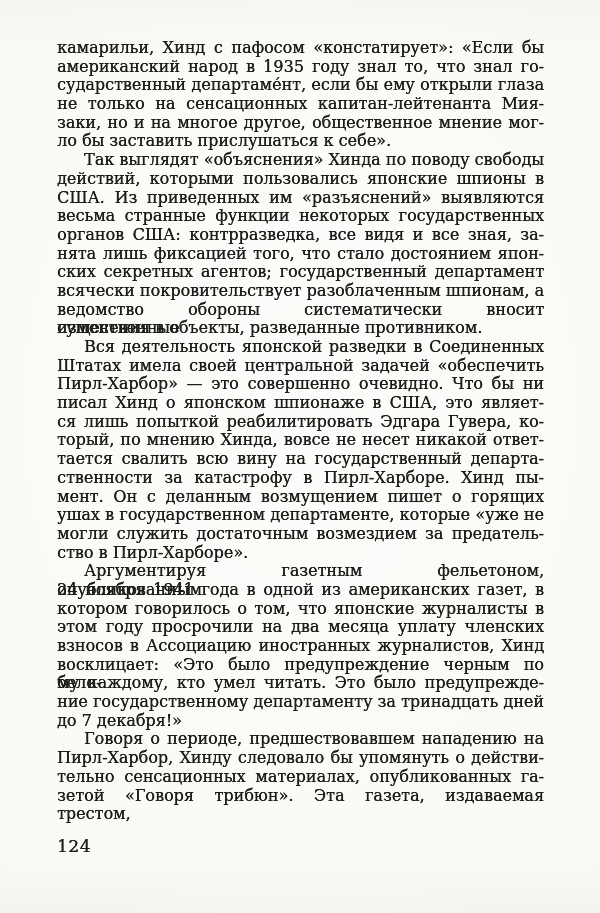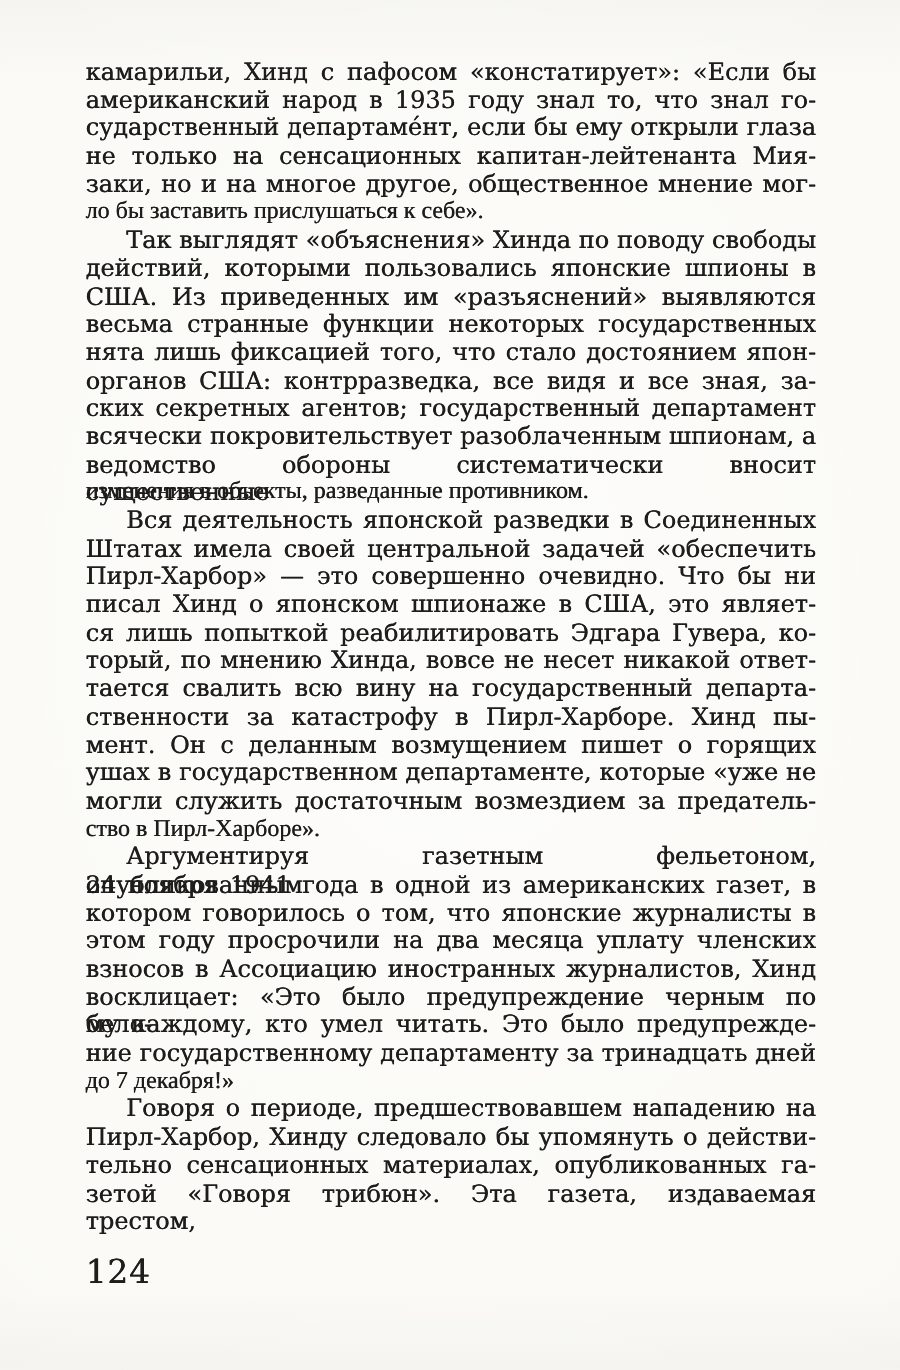--- a/index.html
+++ b/index.html
@@ -36,48 +36,47 @@
     text-align-last: justify;
     white-space: normal;
     height: 18.7px;
     overflow: visible;
   }
   .line.indent {
     text-indent: 27px;
   }
   .line.end {
     text-align-last: left;
-    font-family: Liberation Serif, serif;
   }
   .page-number {
     position: absolute;
     left: 57px;
     top: 836px;
-    font-size: 22px;
+    font-size: 17px;
     letter-spacing: 0.5px;
     text-shadow: 0.25px 0 0 currentColor;
   }
 </style>
 </head>
 <body>
 
 <div class="page">
   <div class="text-block" id="text-block">
       <div class="line">камарильи, Хинд с пафосом «констатирует»: «Если бы</div>
       <div class="line">американский народ в 1935 году знал то, что знал го-</div>
       <div class="line">сударственный департаме́нт, если бы ему открыли глаза</div>
       <div class="line">не только на сенсационных капитан-лейтенанта Мия-</div>
       <div class="line">заки, но и на многое другое, общественное мнение мог-</div>
       <div class="line end">ло бы заставить прислушаться к себе».</div>
       <div class="line indent">Так выглядят «объяснения» Хинда по поводу свободы</div>
       <div class="line">действий, которыми пользовались японские шпионы в</div>
       <div class="line">США. Из приведенных им «разъяснений» выявляются</div>
       <div class="line">весьма странные функции некоторых государственных</div>
+      <div class="line">органов США: контрразведка, все видя и все зная, за-</div>
       <div class="line">нята лишь фиксацией того, что стало достоянием япон-</div>
-      <div class="line">органов США: контрразведка, все видя и все зная, за-</div>
       <div class="line">ских секретных агентов; государственный департамент</div>
       <div class="line">всячески покровительствует разоблаченным шпионам, а</div>
       <div class="line">ведомство обороны систематически вносит существенные</div>
       <div class="line end">изменения в объекты, разведанные противником.</div>
       <div class="line indent">Вся деятельность японской разведки в Соединенных</div>
       <div class="line">Штатах имела своей центральной задачей «обеспечить</div>
       <div class="line">Пирл-Харбор» — это совершенно очевидно. Что бы ни</div>
       <div class="line">писал Хинд о японском шпионаже в США, это являет-</div>
       <div class="line">ся лишь попыткой реабилитировать Эдгара Гувера, ко-</div>
       <div class="line">торый, по мнению Хинда, вовсе не несет никакой ответ-</div>

